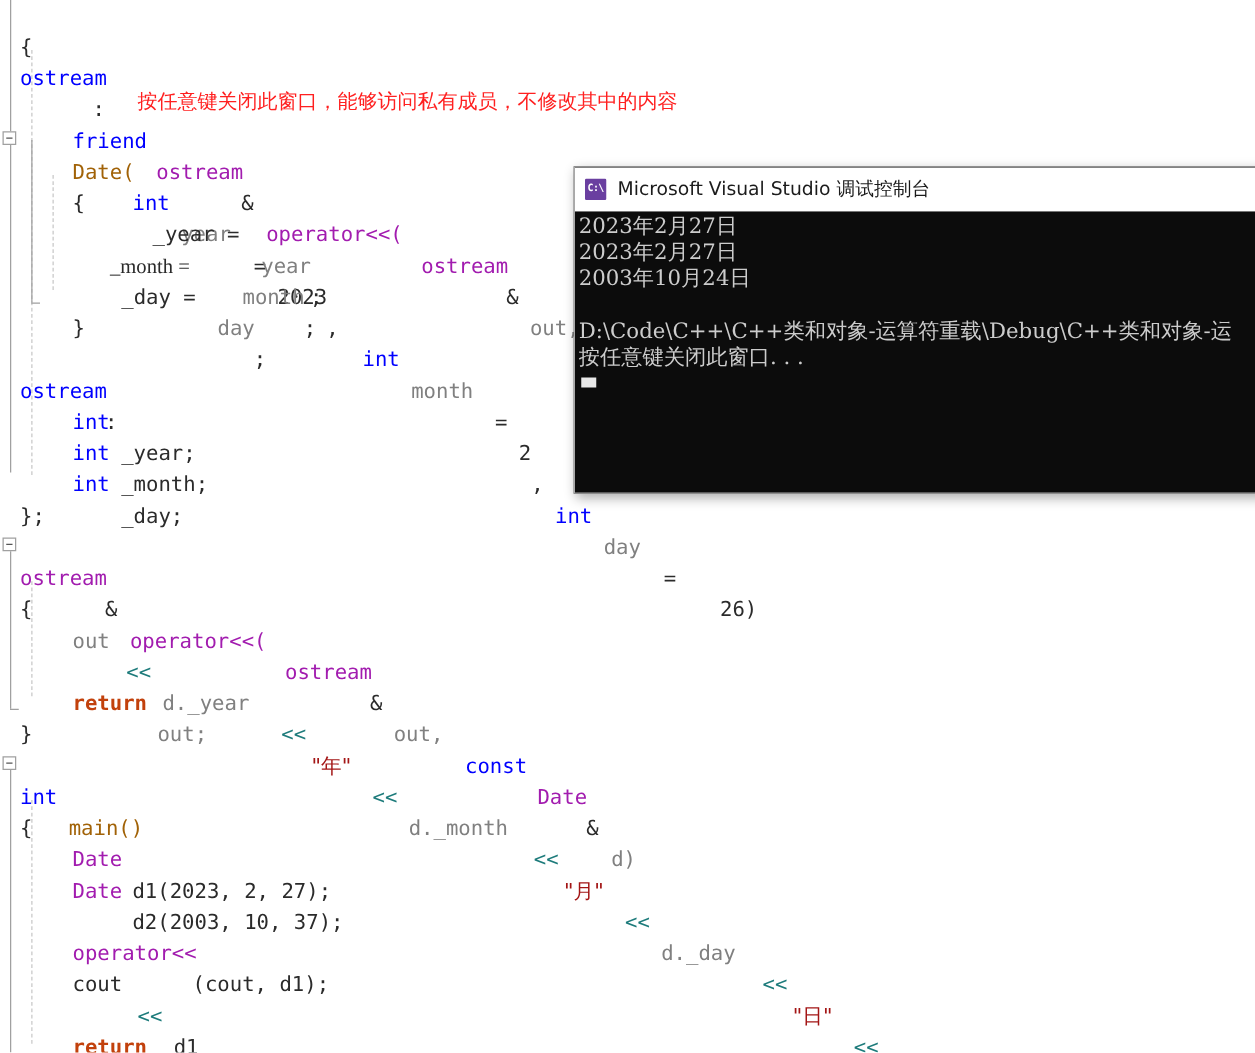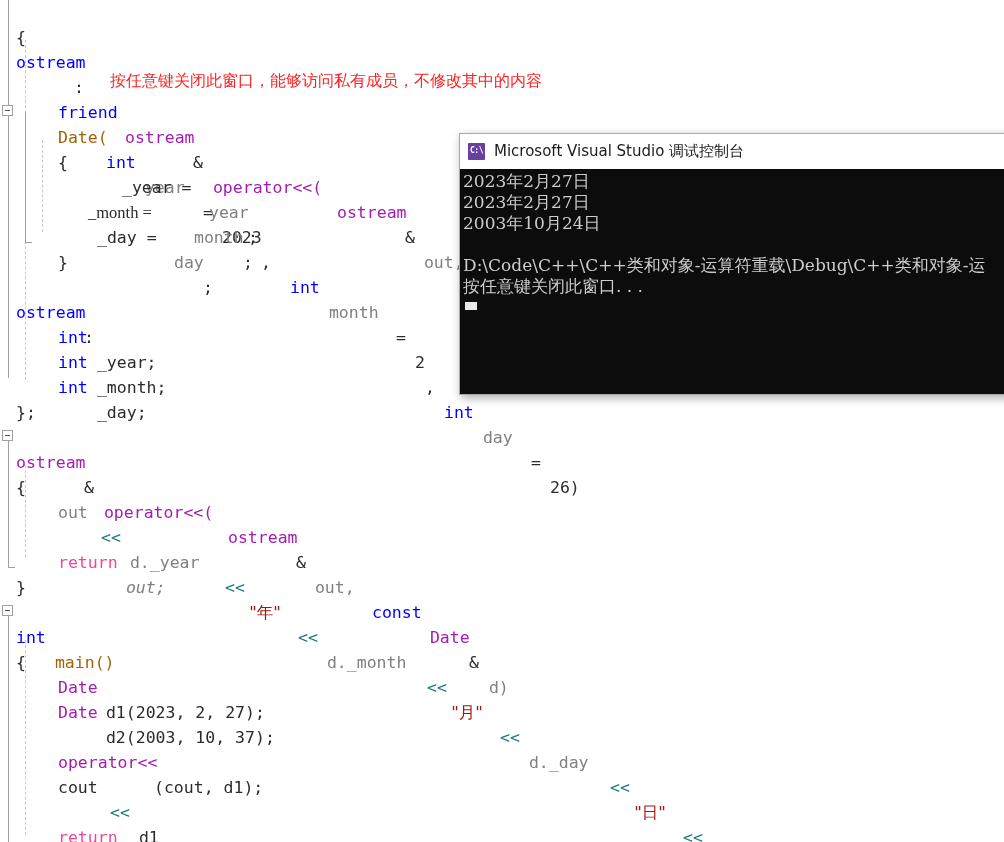--- a/index.html
+++ b/index.html
@@ -41,21 +41,21 @@
   
   .kw   { color: #0000ff; }          
   .typ  { color: #a21caf; }          
   .fn   { color: #a16207; }          
   .id   { color: #2b2b2b; }          
   .var  { color: #808080; }          
   .str  { color: #a31515; }          
   .op   { color: #1d7b7b; }          
   .num  { color: #2b2b2b; }
   .pun  { color: #2b2b2b; }
-  .kwc  { color: #ec4899; }          
+  .kwc  { color: #c2410c; font-weight: bold; }          
   .cmt  { color: #ff2020; }          
   .cjk  { font-family: "DejaVu Sans", sans-serif; }
 
   
   .guide-v {
     position: absolute;
     width: 1px;
     background: #a0a0a0;
   }
   .guide-dot {
@@ -208,21 +208,21 @@
     <span class="code-text num" style="left:222px;">2023</span>
     <span class="code-text pun" style="left:261px;">, </span>
     <span class="code-text kw" style="left:290px;">int</span>
     <span class="code-text var" style="left:319px;"> month</span>
     <span class="code-text pun" style="left:386px;"> = </span>
     <span class="code-text num" style="left:415px;">2</span>
     <span class="code-text pun" style="left:425px;">, </span>
     <span class="code-text kw" style="left:444px;">int</span>
     <span class="code-text var" style="left:473px;"> day</span>
     <span class="code-text pun" style="left:521px;"> = </span>
-    <span class="code-text num" style="left:550px;">26)</span>
+    <span class="code-text num" style="left:576px;">26)</span>
   </div>
 
   <div class="code-line" style="top:125px;">
     <span class="code-text pun" style="left:58px;">{</span>
   </div>
 
   <div class="code-line" style="top:150px;margin-left:25px;">
     <span class="code-text id" style="left:97px;">_year = </span>
     <span class="code-text var" style="left:184px;">year</span>
     <span class="code-text pun" style="left:223px;">;</span>
@@ -294,21 +294,21 @@
     <span class="code-text op" style="left:500px;">&lt;&lt;</span>
     <span class="code-text var" style="left:519px;"> d._day </span>
     <span class="code-text op" style="left:610px;">&lt;&lt;</span>
     <span class="code-text str cjk" style="left:629px;"> "日" </span>
     <span class="code-text op" style="left:683px;">&lt;&lt;</span>
     
   </div>
 
   <div class="code-line" style="top:525px;">
     <span class="code-text kwc" style="left:58px;">return</span>
-    <span class="code-text var" style="left:116px;font-style:italic;"> out;</span>
+    <span class="code-text var" style="left:116px;"> out;</span>
   </div>
 
   <div class="code-line" style="top:550px;">
     <span class="code-text pun" style="left:16px;">}</span>
   </div>
 
   <div class="code-line" style="top:600px;">
     <span class="code-text kw" style="left:16px;">int</span>
     <span class="code-text fn" style="left:45px;"> main()</span>
   </div>

